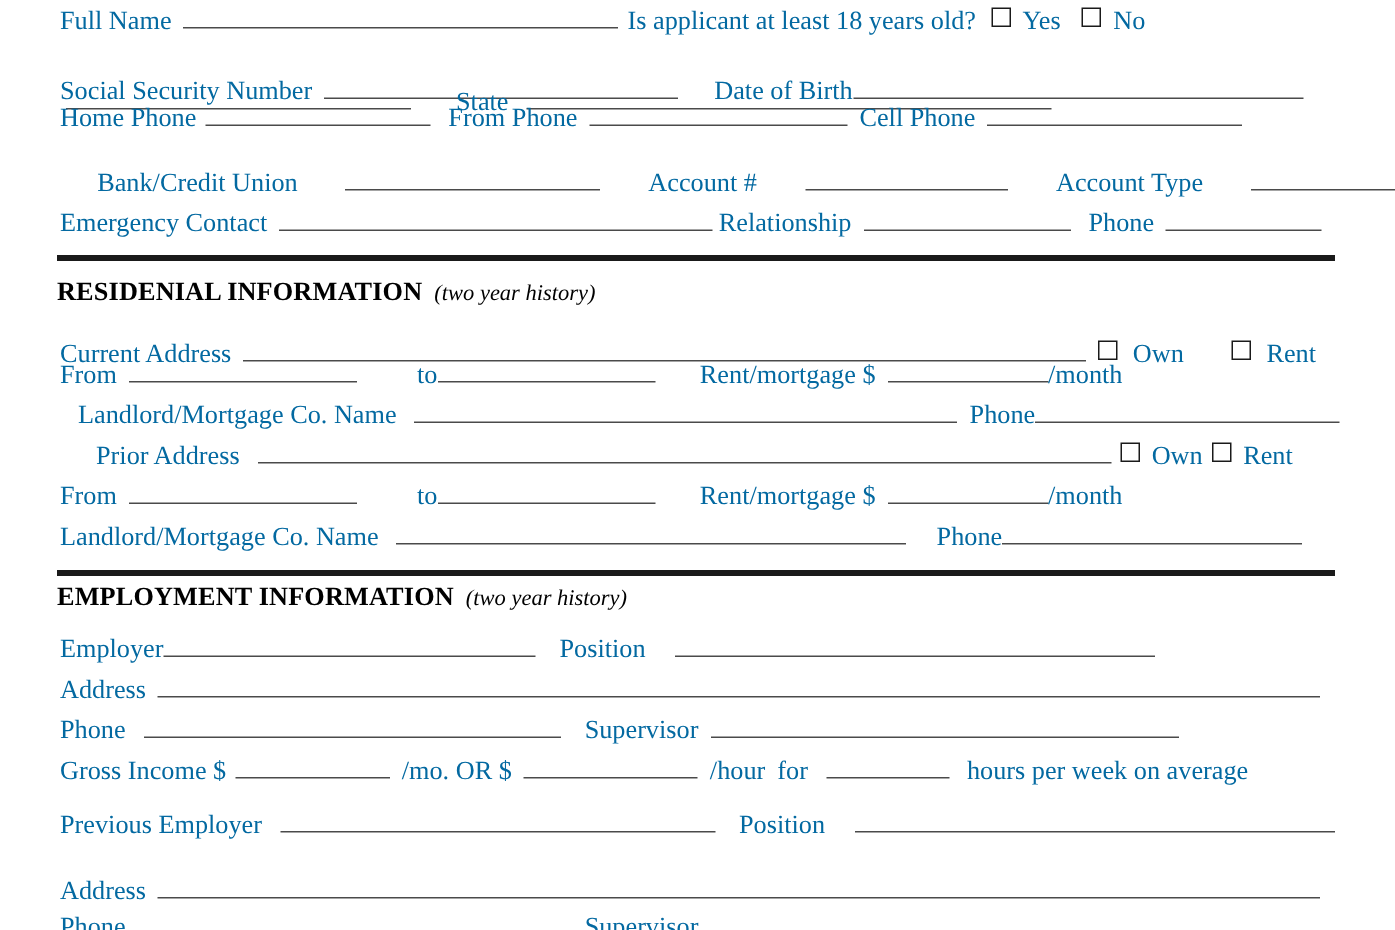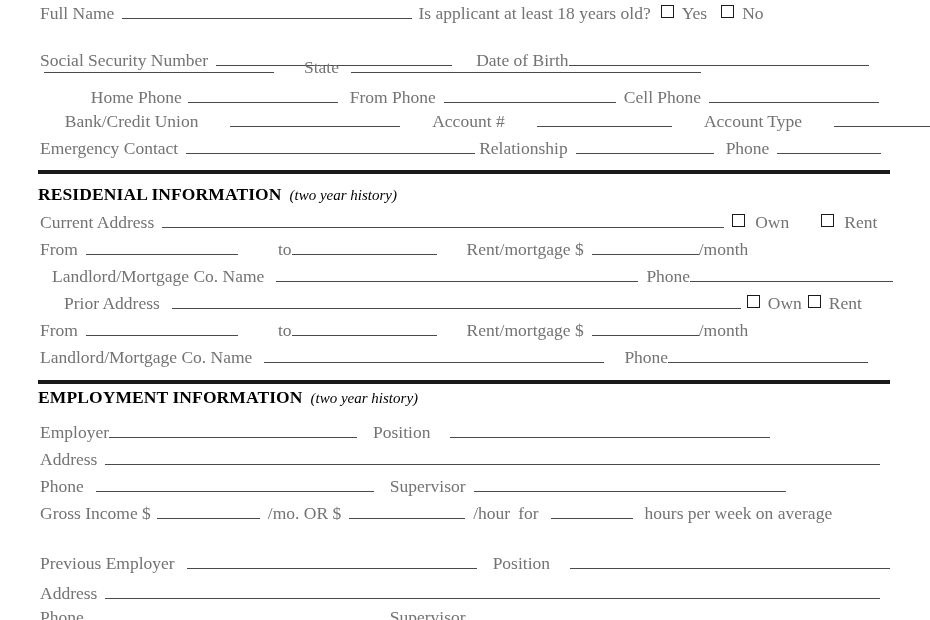--- a/index.html
+++ b/index.html
@@ -27,21 +27,21 @@
     left: 0;
     width: 930px;
     height: 26px;
     display: flex;
     align-items: baseline;
     white-space: nowrap;
   }
   .lbl {
     font-size: 17.5px;
     line-height: 26px;
-    color: #737373;
+    color: #0369a1;
   }
 
   
   .rule {
     display: inline-block;
     border-bottom: 1.3px solid #4a4a4a;
     height: 17px;
     vertical-align: baseline;
   }
 
@@ -129,21 +129,21 @@
   <div class="row" style="top:54px;">
     <span class="sp40"></span>
     <span class="sp4"></span>
     <span class="rule" style="width:230px;"></span>
     <span class="sp30"></span>
     <span class="lbl">State</span>
     <span class="sp12"></span>
     <span class="rule" style="width:350px;"></span>
   </div>
 
-  <div class="row" style="top:84px;justify-content:center;">
+  <div class="row" style="top:65px;">
     <span class="sp40"></span>
     <span class="lbl">Home Phone</span>
     <span class="sp6"></span>
     <span class="rule" style="width:150px;"></span>
     <span class="sp12"></span>
     <span class="lbl">From Phone</span>
     <span class="sp8"></span>
     <span class="rule" style="width:172px;"></span>
     <span class="sp8"></span>
     <span class="lbl">Cell Phone</span>
@@ -176,21 +176,21 @@
     <span class="rule" style="width:104px;"></span>
   </div>
 
   <div class="divider" style="top:170px;"></div>
 
   <div class="section-head" style="top:184px;">
     <span class="head-main">RESIDENIAL INFORMATION</span>
     <span class="head-sub">(two year history)</span>
   </div>
 
-  <div class="row" style="top:209px;">
+  <div class="row" style="top:222px;">
     <span class="sp40"></span>
     <span class="lbl">Current Address</span>
     <span class="sp8"></span>
     <span class="rule" style="width:562px;"></span>
     <span class="sp6"></span>
     <span class="cbox"></span>
     <span class="sp8"></span>
     <span class="lbl">Own</span>
     <span class="sp30"></span>
     <span class="cbox"></span>
@@ -313,21 +313,21 @@
     <span class="lbl">/hour</span>
     <span class="sp8"></span>
     <span class="lbl">for</span>
     <span class="sp12"></span>
     <span class="rule" style="width:82px;"></span>
     <span class="sp12"></span>
     <span class="lbl">hours per week on average</span>
   </div>
 
 
-  <div class="row" style="top:550px;">
+  <div class="row" style="top:536px;">
     <span class="sp40"></span>
     <span class="lbl">Previous Employer</span>
     <span class="sp12"></span>
     <span class="rule" style="width:290px;"></span>
     <span class="sp16"></span>
     <span class="lbl">Position</span>
     <span class="sp20"></span>
     <span class="rule" style="width:320px;"></span>
   </div>
 

